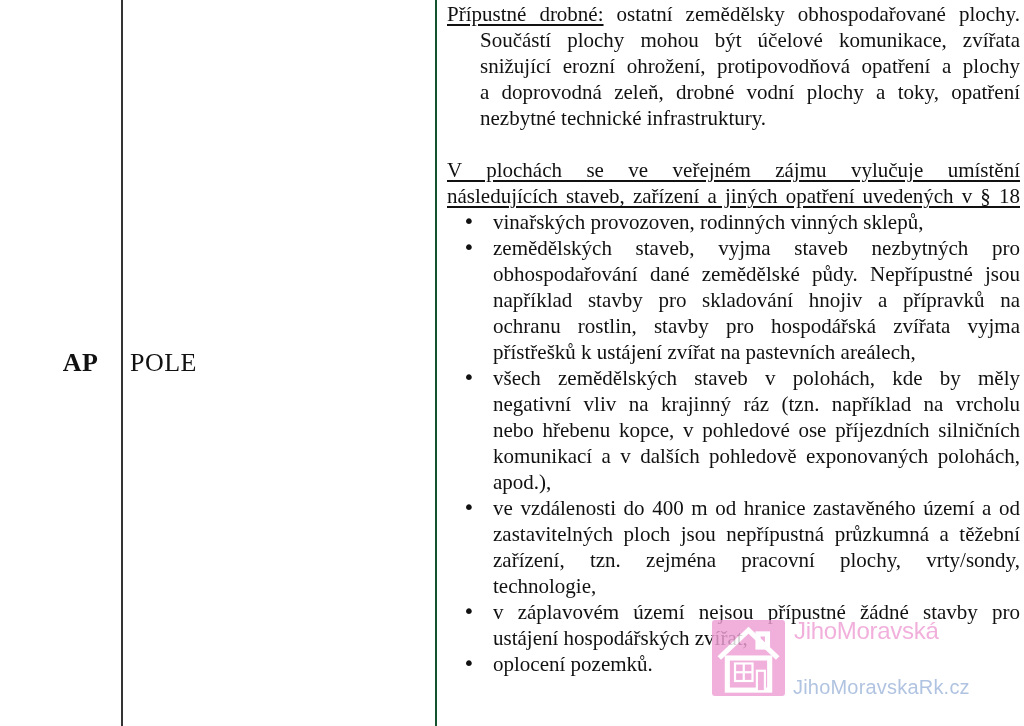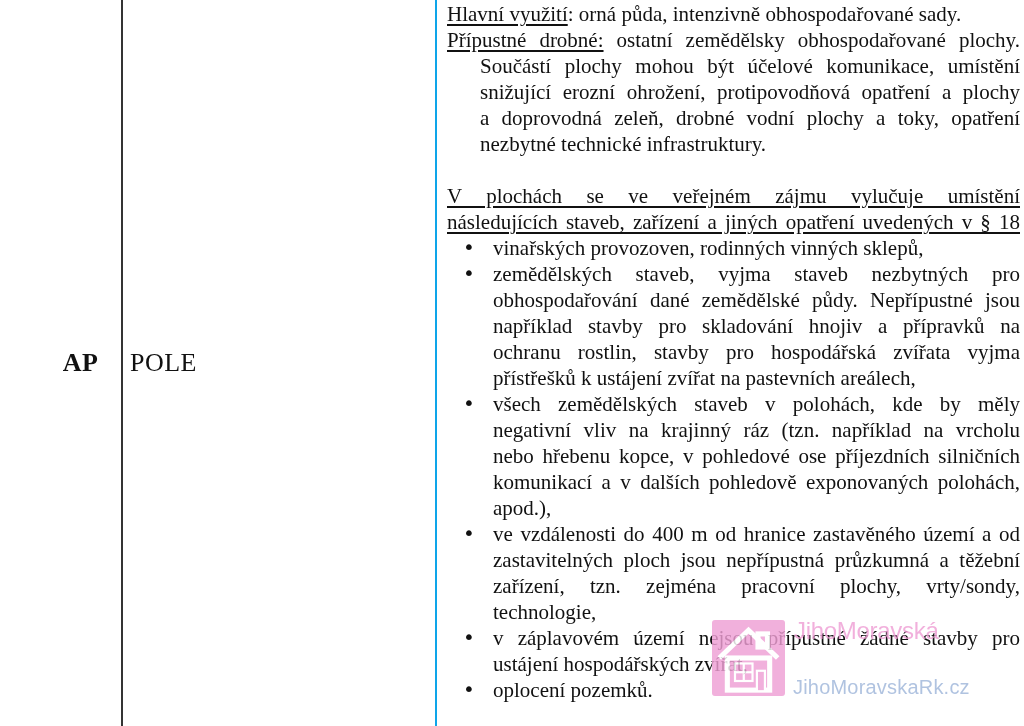--- a/index.html
+++ b/index.html
@@ -1,21 +1,21 @@
 <!DOCTYPE html>
 <html lang="cs"><head>
 <meta charset="utf-8">
 <style>
   html,body{margin:0;padding:0;background:#ffffff;}
   .page{position:relative;width:1024px;height:726px;background:#ffffff;overflow:hidden;
         display:flex;font-family:"Liberation Serif",serif;color:#111;}
   .cell{box-sizing:border-box;}
   .col-code{width:123px;border-right:2px solid #343434;display:flex;align-items:center;justify-content:center;}
   .col-code span{font-weight:bold;font-size:26px;letter-spacing:0.5px;margin-left:40px;}
-  .col-name{width:314px;border-right:2px solid #0ea5e9;display:flex;align-items:center;padding-left:7px;}
+  .col-name{width:314px;border-right:2px solid #14532d;display:flex;align-items:center;padding-left:7px;}
   .col-name span{font-size:26px;letter-spacing:0.5px;}
   .col-text{flex:1;padding:1px 4px 0 10px;font-size:21px;line-height:26px;}
   .tline{text-align:left;}
   .tline.j{text-align:justify;text-align-last:justify;}
   .tline.ind{padding-left:33px;}
   .tline.li{position:relative;padding-left:46px;}
   .tline .dot{position:absolute;left:16px;top:-1px;font-size:20px;font-family:"DejaVu Sans",sans-serif;}
   .gap{height:26px;}
   .u{text-decoration:underline;text-underline-offset:3px;text-decoration-thickness:1.5px;}
   
@@ -33,23 +33,22 @@
 
   <div class="cell col-code">
     <span>AP</span>
   </div>
 
   <div class="cell col-name">
     <span>POLE</span>
   </div>
 
   <div class="cell col-text" id="regulations">
-      <div class="tline"><span class="u">Hlavní využití</span><span>: orná půda, intenzivně obhospodařované sady.</span></div>
       <div class="tline j"><span class="u">Přípustné drobné:</span><span> ostatní zemědělsky obhospodařované plochy.</span></div>
-      <div class="tline j ind"><span>Součástí plochy mohou být účelové komunikace, umístění</span></div>
+      <div class="tline j ind"><span>Součástí plochy mohou být účelové komunikace, zvířata</span></div>
       <div class="tline j ind"><span>snižující erozní ohrožení, protipovodňová opatření a plochy</span></div>
       <div class="tline j ind"><span>a doprovodná zeleň, drobné vodní plochy a toky, opatření</span></div>
       <div class="tline ind"><span>nezbytné technické infrastruktury.</span></div>
       <div class="gap"></div>
       <div class="tline j"><span class="u">V plochách se ve veřejném zájmu vylučuje umístění</span></div>
       <div class="tline j"><span class="u">následujících staveb, zařízení a jiných opatření uvedených v § 18</span></div>
       <div class="tline li"><span class="dot">•</span><span>vinařských provozoven, rodinných vinných sklepů,</span></div>
       <div class="tline j li"><span class="dot">•</span><span>zemědělských staveb, vyjma staveb nezbytných pro</span></div>
       <div class="tline j li"><span>obhospodařování dané zemědělské půdy. Nepřípustné jsou</span></div>
       <div class="tline j li"><span>například stavby pro skladování hnojiv a přípravků na</span></div>

